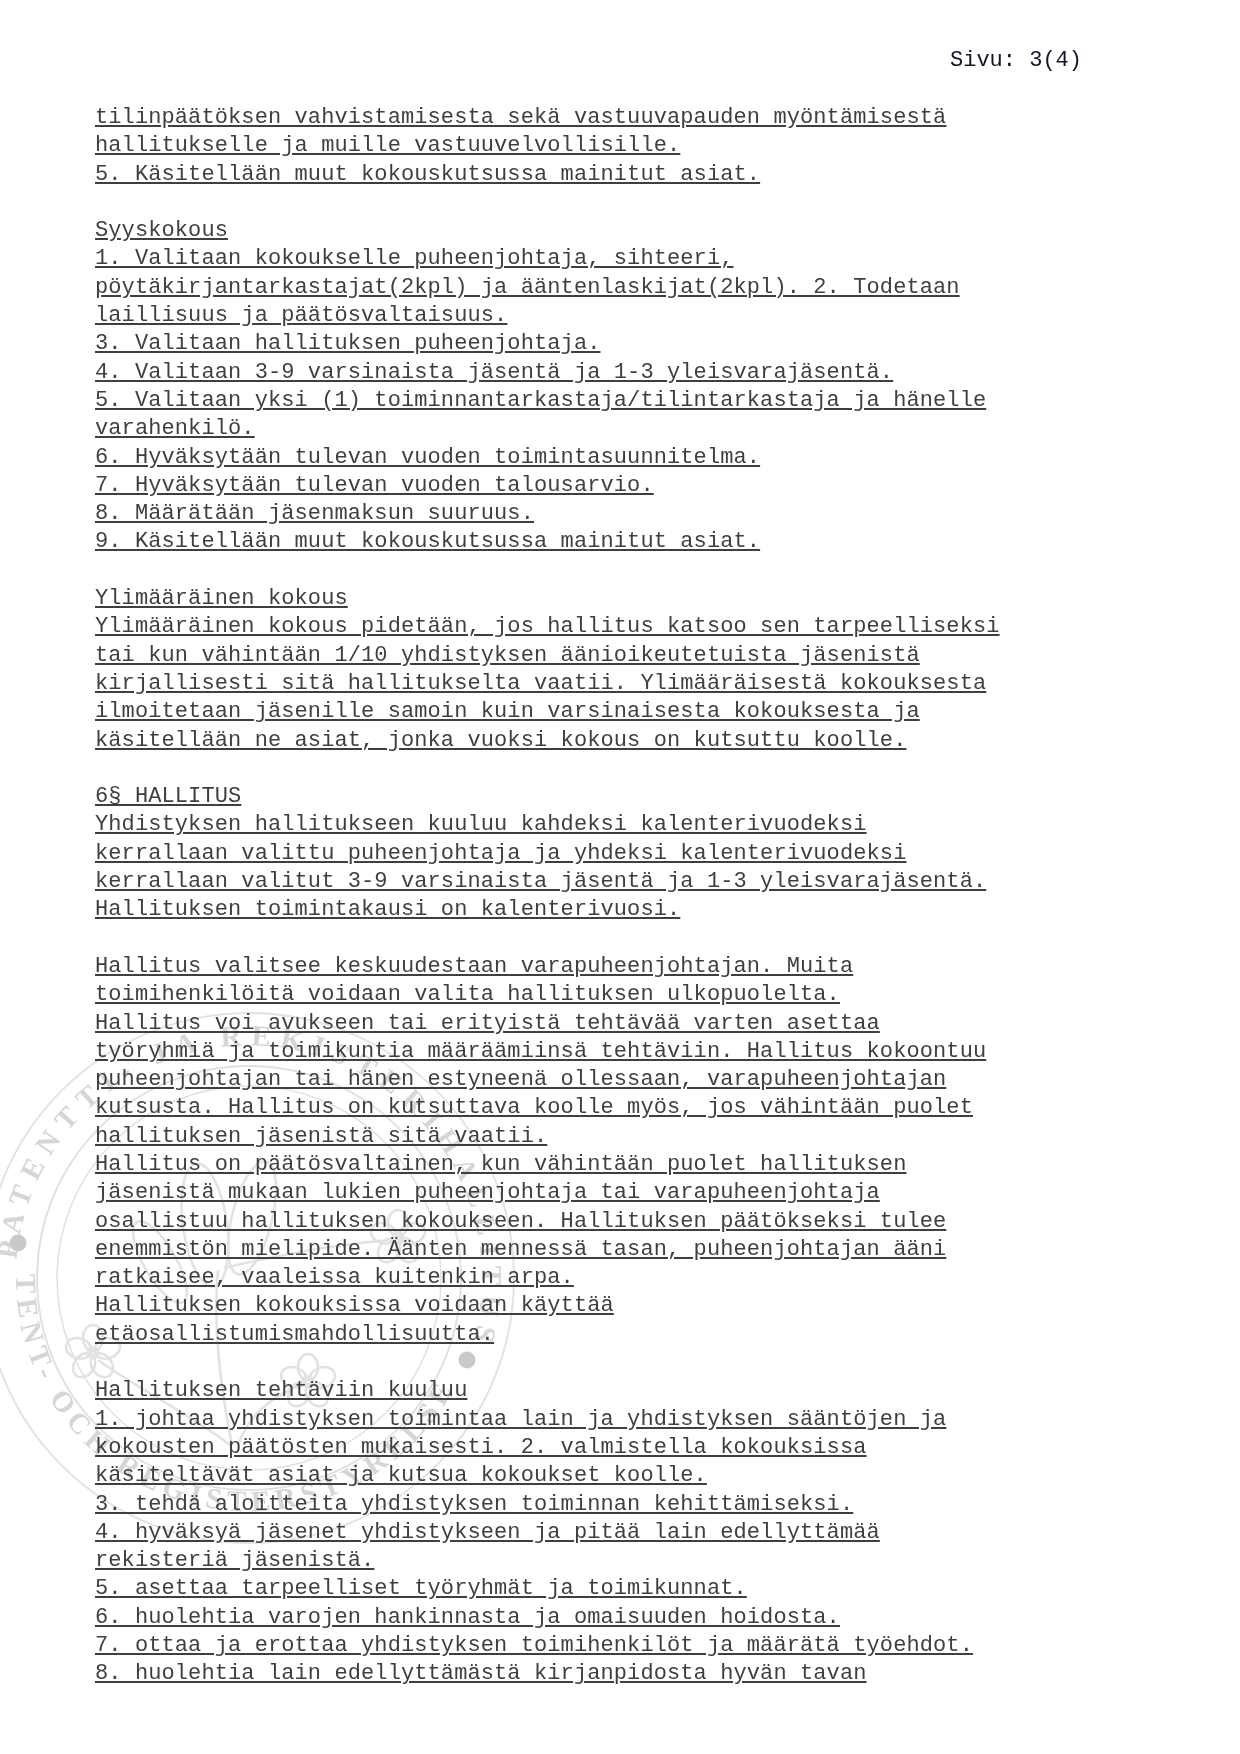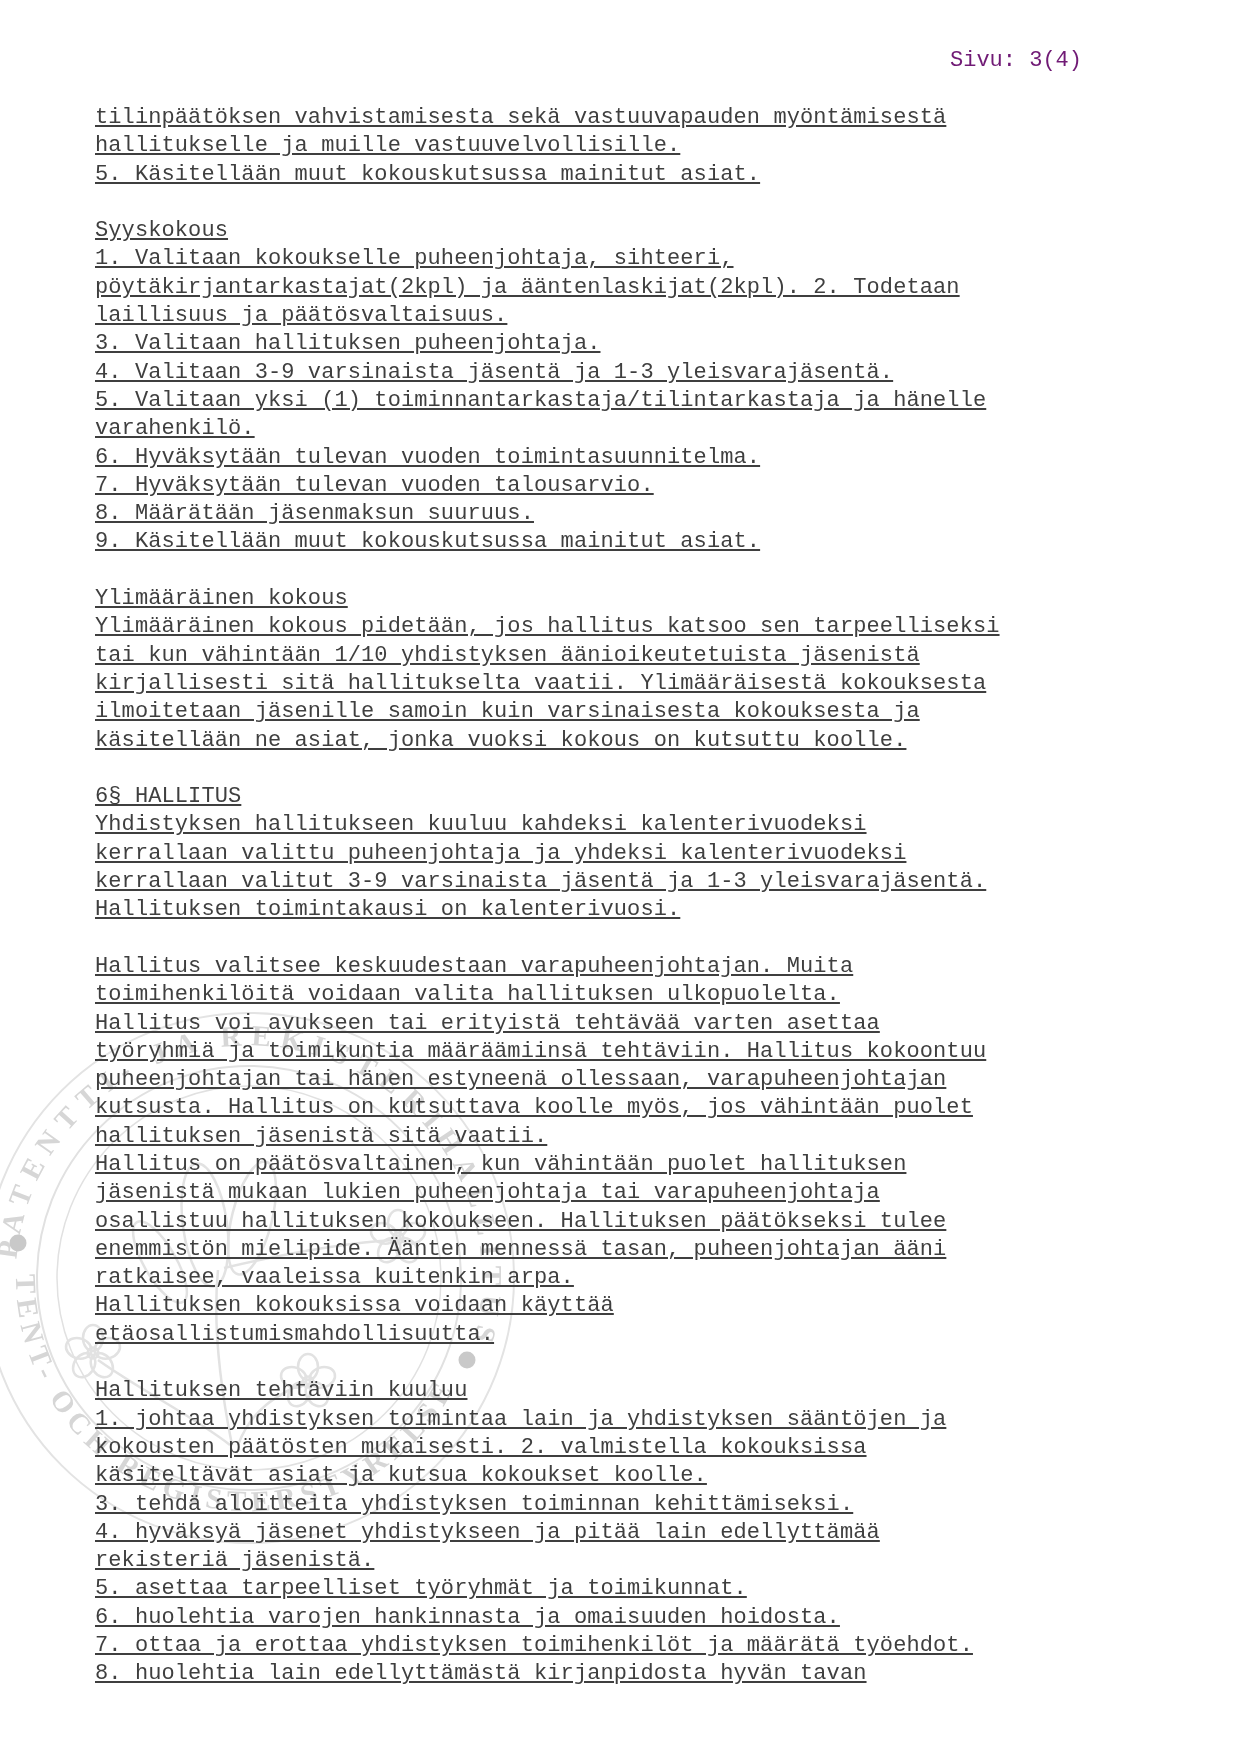--- a/index.html
+++ b/index.html
@@ -36,21 +36,21 @@
   .seal-ring-text.lower {
     font-size: 29px;
     letter-spacing: 6px;
   }
   .page-number {
     position: absolute;
     left: 950px;
     top: 47px;
     font-size: 22px;
     line-height: 28px;
-    color: #701a75;
+    color: #0f172a;
     white-space: pre;
   }
   .body-text {
     position: absolute;
     left: 95px;
     top: 104px;
     font-size: 22px;
     line-height: 28.3px;
     color: #3f3f3f;
     white-space: pre;

